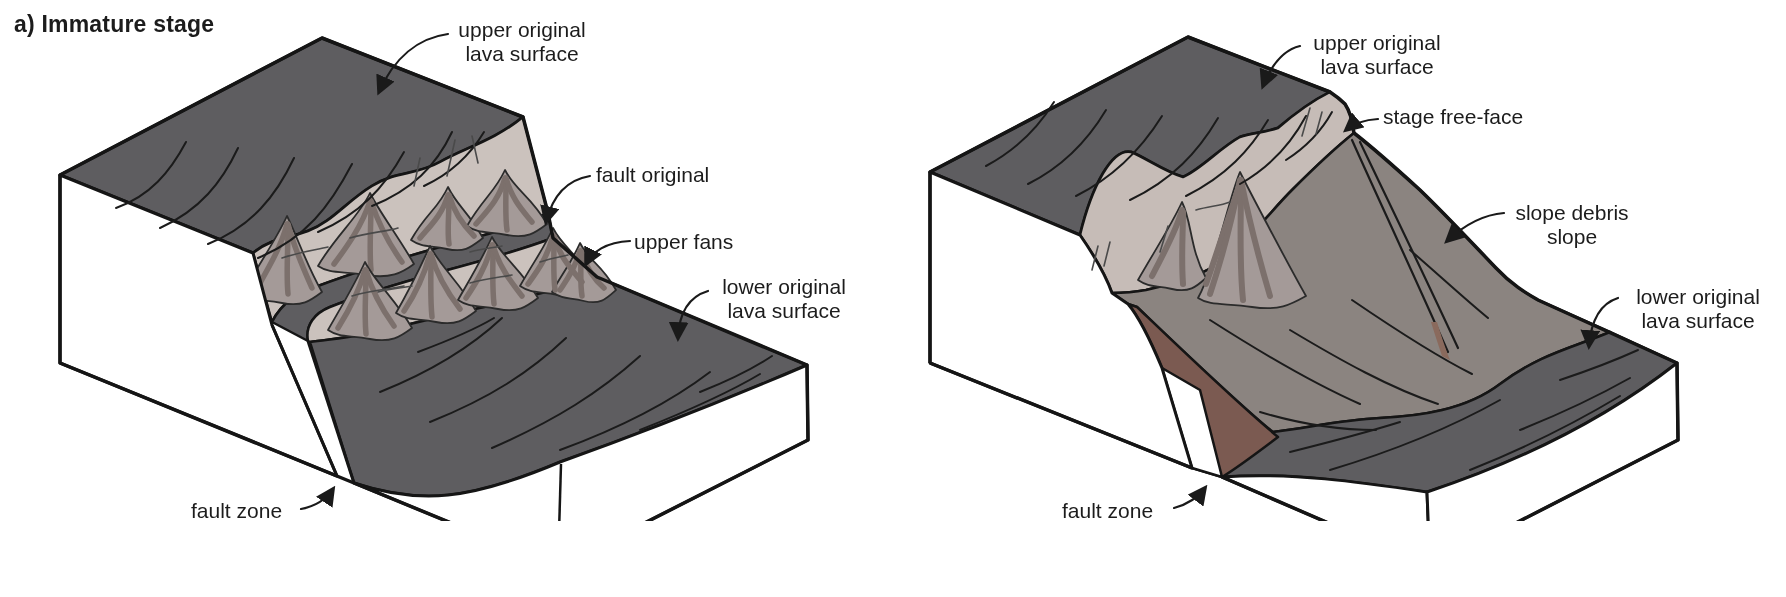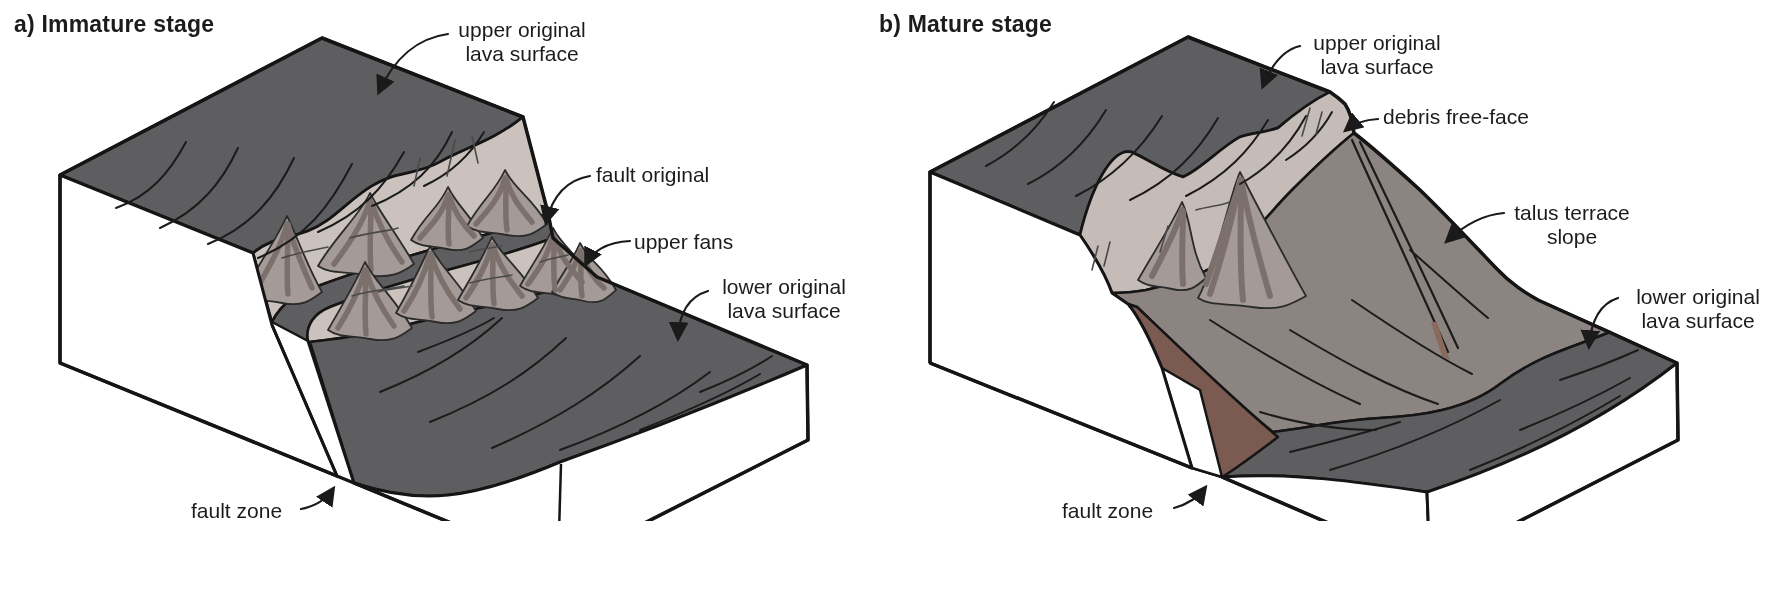--- a/index.html
+++ b/index.html
@@ -224,32 +224,31 @@
       <path marker-end="url(#ah)" d="M1300,46 C1283,50 1271,66 1263,86"></path>
       <path marker-end="url(#ah)" d="M1378,119 C1361,120 1352,125 1346,130"></path>
       <path marker-end="url(#ah)" d="M1504,213 C1479,215 1461,228 1447,241"></path>
       <path marker-end="url(#ah)" d="M1618,298 C1599,304 1591,322 1589,346"></path>
       <path marker-end="url(#ah)" d="M1174,508 C1189,504 1199,496 1205,488"></path>
     </g>
   </g>
 </svg>
 
 <div class="panel-title" style="left:14px;top:11px">a) Immature stage</div>
-<div class="panel-title" style="left:879px;top:11px">b) Mature stage</div>
 
 <div class="lbl center" style="left:437px;top:18px">upper original
 lava surface</div>
 <div class="lbl" style="left:596px;top:163px">fault original</div>
 <div class="lbl" style="left:634px;top:230px">upper fans</div>
 <div class="lbl center" style="left:699px;top:275px">lower original
 lava surface</div>
 <div class="lbl" style="left:191px;top:499px">fault zone</div>
 
 <div class="lbl center" style="left:1292px;top:31px">upper original
 lava surface</div>
-<div class="lbl" style="left:1383px;top:105px">debris free-face</div>
-<div class="lbl center" style="left:1487px;top:201px">talus terrace
+<div class="lbl" style="left:1383px;top:105px">stage free-face</div>
+<div class="lbl center" style="left:1487px;top:201px">slope debris
 slope</div>
 <div class="lbl center" style="left:1613px;top:285px">lower original
 lava surface</div>
 <div class="lbl" style="left:1062px;top:499px">fault zone</div>
 
 </div>
 
 </body></html>

